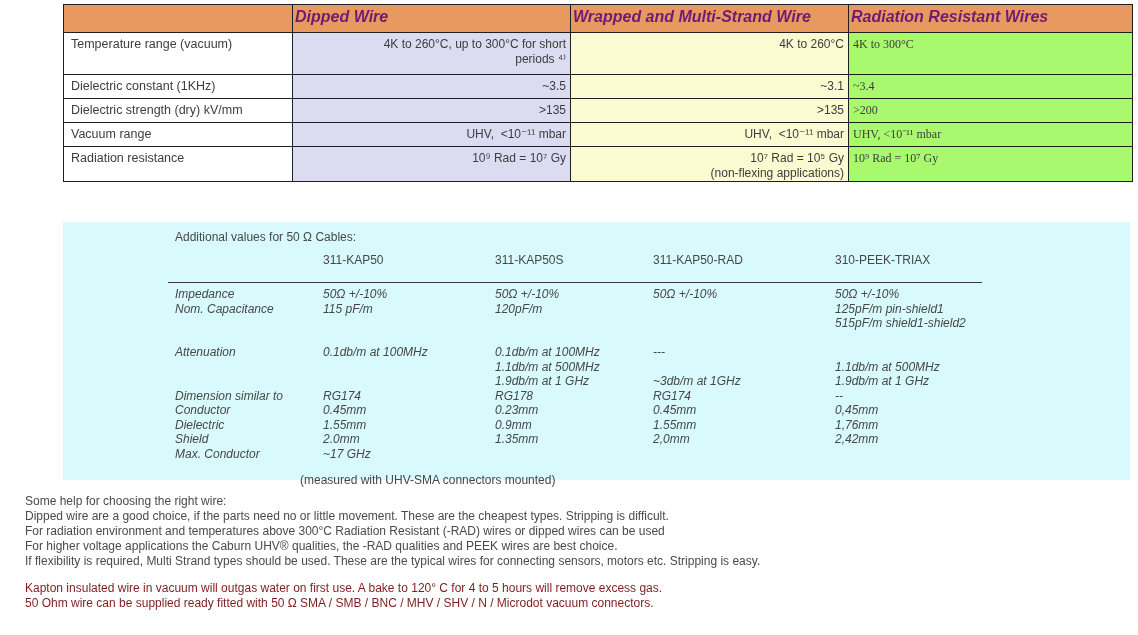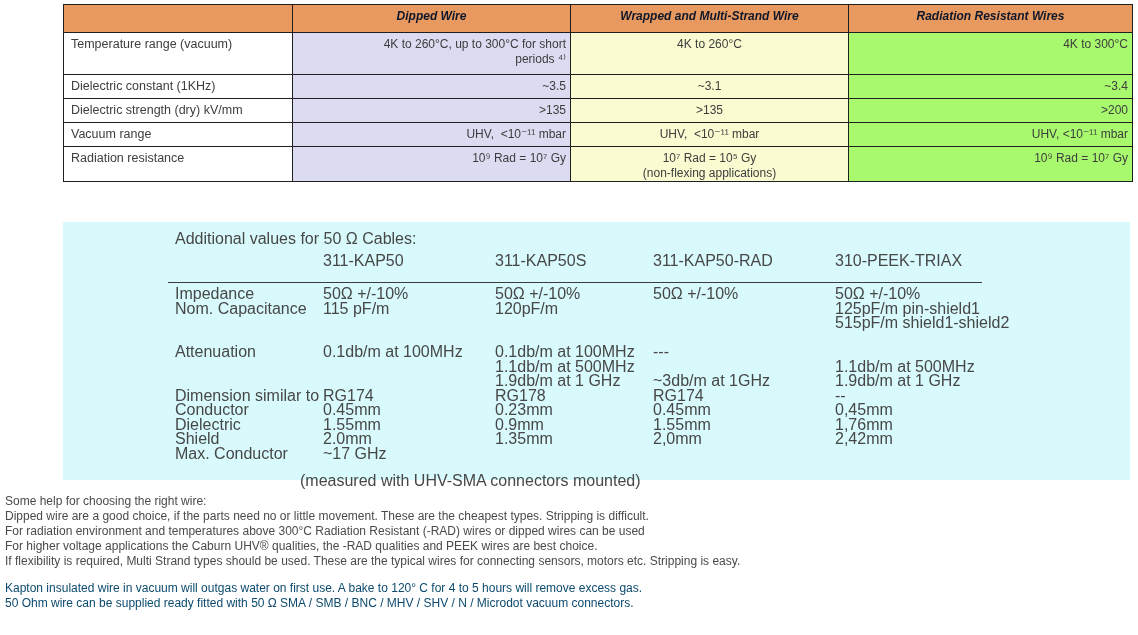--- a/index.html
+++ b/index.html
@@ -16,52 +16,52 @@
     font-size:12px;line-height:15px;
   }
   .spec-table col.c0{width:229px}
   .spec-table col.c1{width:278px}
   .spec-table col.c2{width:278px}
   .spec-table col.c3{width:284px}
   .spec-table th,.spec-table td{
     border:1px solid #1f1f1f;vertical-align:top;overflow:hidden;
   }
   .spec-table th{
-    background:var(--header);color:#0f172a;font-weight:bold;font-style:italic;
-    font-size:12px;height:23px;text-align:center;padding:4px 2px 0 2px;
+    background:var(--header);color:#701a75;font-weight:bold;font-style:italic;
+    font-size:16px;height:23px;text-align:left;padding:4px 2px 0 2px;
   }
   .spec-table td{padding:4px 4px 0 4px;}
   .spec-table td.lbl{background:#ffffff;text-align:left;padding-left:7px;color:#3d3d3d;font-size:12.5px;margin-left:12px;}
   .spec-table td.v1{background:var(--dipped);text-align:right;white-space:pre-wrap;}
-  .spec-table td.v2{background:var(--wrapped);text-align:center;white-space:pre-wrap;}
-  .spec-table td.v3{background:var(--rad);text-align:right;white-space:pre-wrap;}
+  .spec-table td.v2{background:var(--wrapped);text-align:right;white-space:pre-wrap;}
+  .spec-table td.v3{background:var(--rad);text-align:left;white-space:pre-wrap;font-family:Liberation Serif, serif;}
   .spec-table tbody tr:nth-child(1) td{height:37px}
   .spec-table tbody tr:nth-child(2) td,
   .spec-table tbody tr:nth-child(3) td,
   .spec-table tbody tr:nth-child(4) td,
   .spec-table tbody tr:nth-child(5) td{height:19px}
   .spec-table tbody tr:nth-child(6) td{height:41px}
   
   .cable-box{
     position:absolute;left:63px;top:222px;width:1067px;height:258px;
-    background:var(--box);font-size:16px;color:#474747;
+    background:var(--box);font-size:12px;color:#474747;
   }
   .cable-title{position:absolute;left:112px;top:8px;}
   .cable-table{position:absolute;left:105px;top:31px;width:814px;}
   .cable-grid{display:grid;grid-template-columns:155px 172px 158px 182px 147px;}
   .cable-head{border-bottom:1px solid #3c3c3c;padding-bottom:14px;line-height:15px;}
-  .cable-rows{padding-top:4px;}
+  .cable-rows{padding-top:4px;font-style:italic;}
   .cable-row{line-height:14.5px;min-height:14.5px;}
   .cable-cell{white-space:pre;overflow:visible;}
   .cable-cell.lbl{padding-left:7px;}
   .cable-footnote{margin-left:132px;line-height:15px;margin-top:12px;}
   
   .help-text{position:absolute;left:5px;top:494px;font-size:12px;line-height:15px;color:#4a4a4a;}
-  .note-text{position:absolute;left:5px;top:581px;font-size:12px;line-height:15px;color:#0c4a6e;}
-  .text-line{white-space:pre;}
+  .note-text{position:absolute;left:5px;top:581px;font-size:12px;line-height:15px;color:#7f1d1d;}
+  .text-line{white-space:pre;margin-left:20px;}
 </style>
 </head>
 <body>
 
 <table class="spec-table">
   <colgroup>
       <col class="c0">
       <col class="c1">
       <col class="c2">
       <col class="c3">

